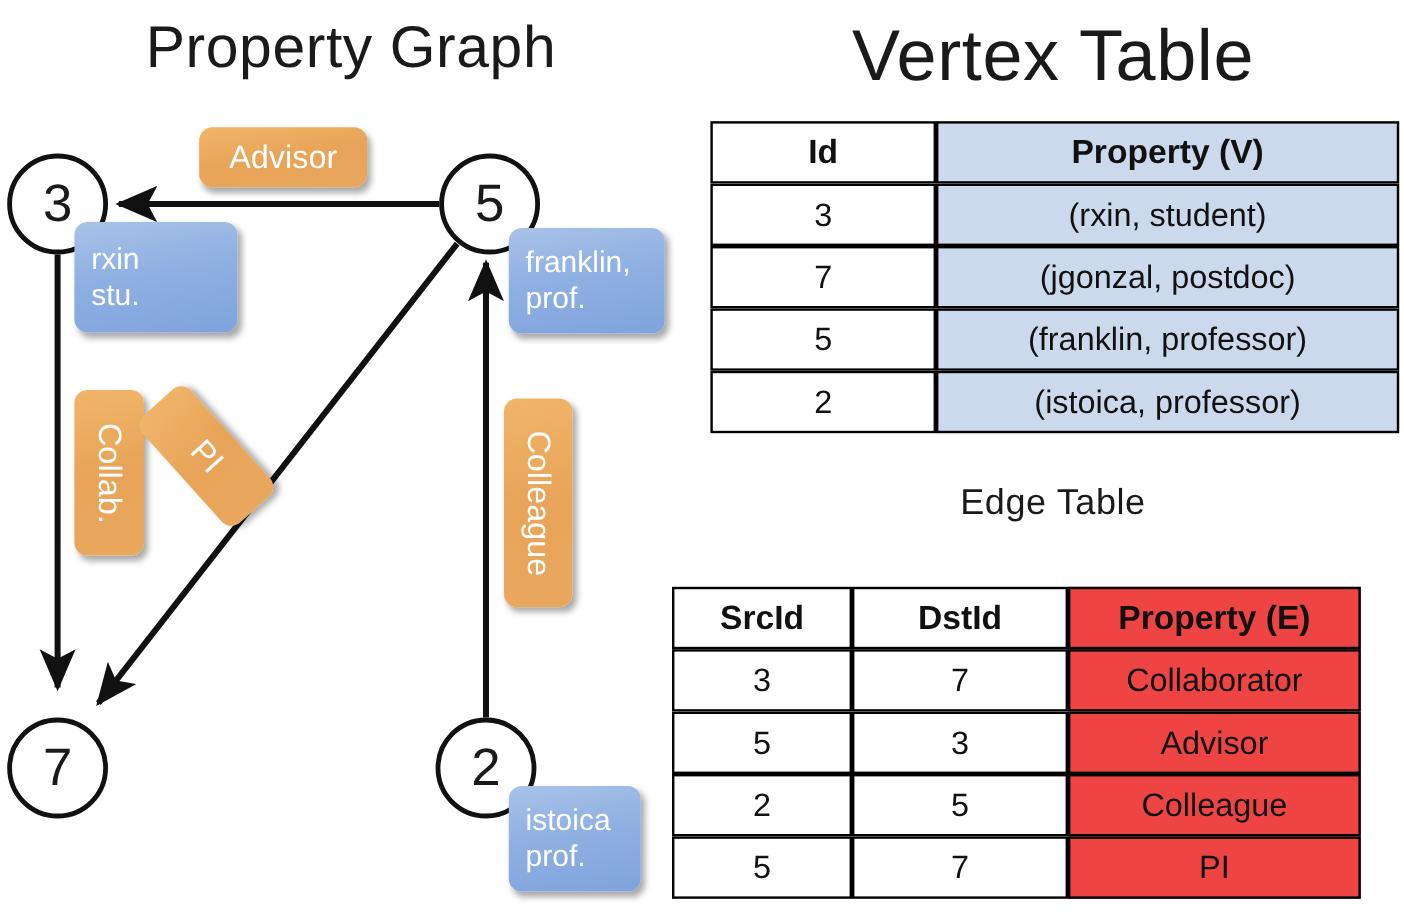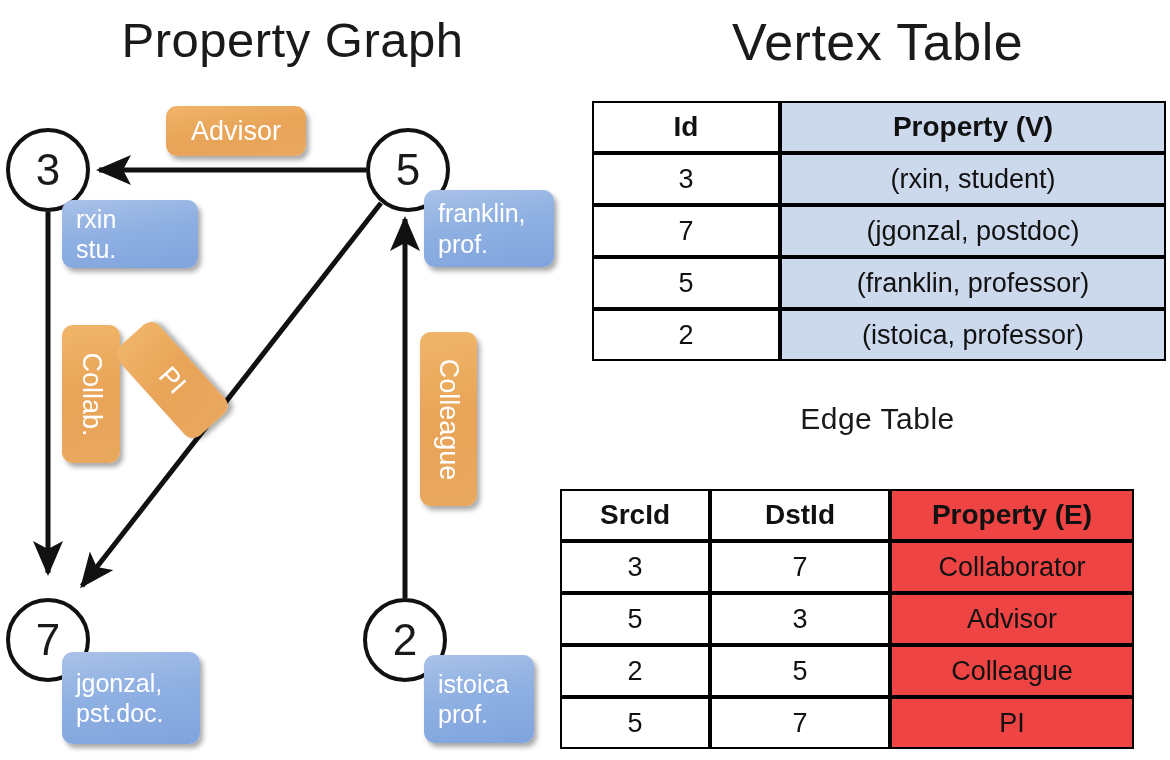--- a/index.html
+++ b/index.html
@@ -25,21 +25,21 @@
     white-space: nowrap;
   }
   #title-property-graph {
     left: 0; top: 12px; width: 585px;
     text-align: center;
     font-size: 49px;
   }
   #title-vertex-table {
     left: 585px; top: 12px; width: 585px;
     text-align: center;
-    font-size: 52px;
+    font-size: 60px;
   }
   #title-edge-table {
     left: 585px; top: 402px; width: 585px;
     text-align: center;
     font-size: 30px;
   }
 
   
   #graph-panel {
     position: absolute;
@@ -166,34 +166,30 @@
   <div class="node" style="left:366px; top:128px;">
     <span>5</span>
   </div>
   <div class="node" style="left:6px; top:598px;">
     <span>7</span>
   </div>
   <div class="node" style="left:363px; top:598px;">
     <span>2</span>
   </div>
 
-  <div class="prop-box" style="left:62px; top:200px; width:136px; height:68px;">
+  <div class="prop-box" style="left:62px; top:185px; width:136px; height:92px;">
     <span>rxin</span>
     <span>stu.</span>
   </div>
 
-  <div class="prop-box" style="left:424px; top:190px; width:130px; height:77px;">
+  <div class="prop-box" style="left:424px; top:190px; width:130px; height:88px;">
     <span>franklin,</span>
     <span>prof.</span>
   </div>
 
-  <div class="prop-box" style="left:62px; top:652px; width:138px; height:92px;">
-    <span>jgonzal,</span>
-    <span>pst.doc.</span>
-  </div>
 
   <div class="prop-box" style="left:424px; top:655px; width:110px; height:88px;">
     <span>istoica</span>
     <span>prof.</span>
   </div>
 
   <div class="rel-badge" style="left:166px; top:106px; width:140px; height:50px;">
     <span>Advisor</span>
   </div>
 

